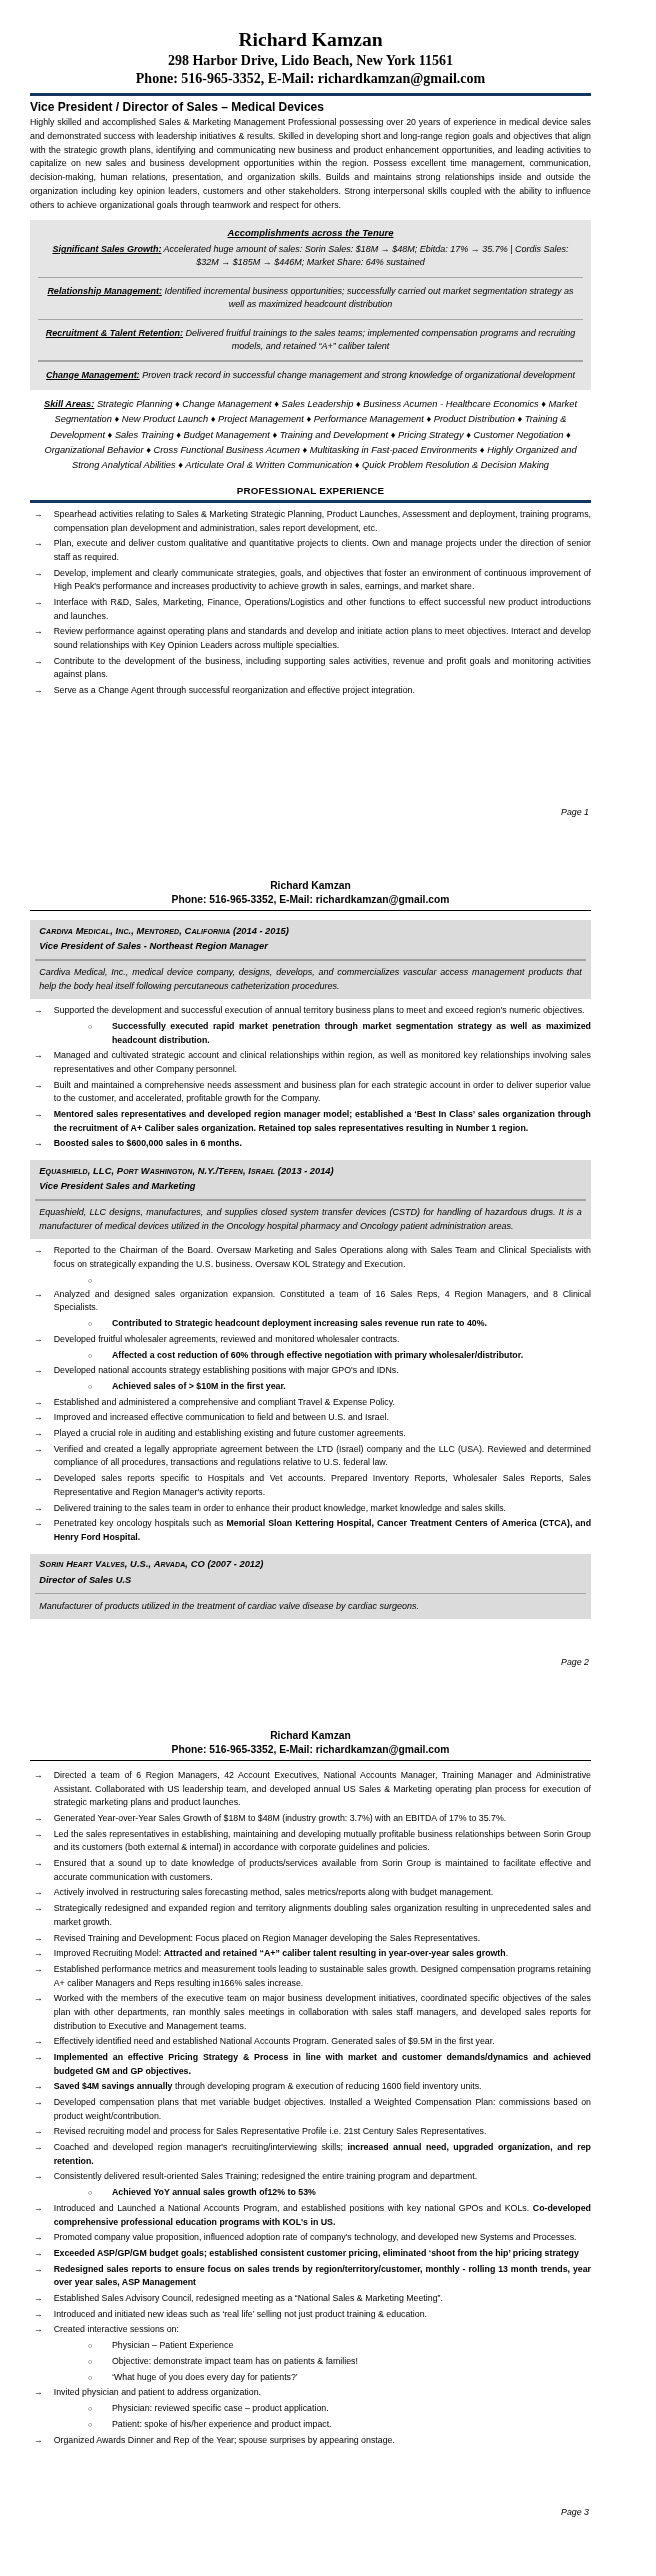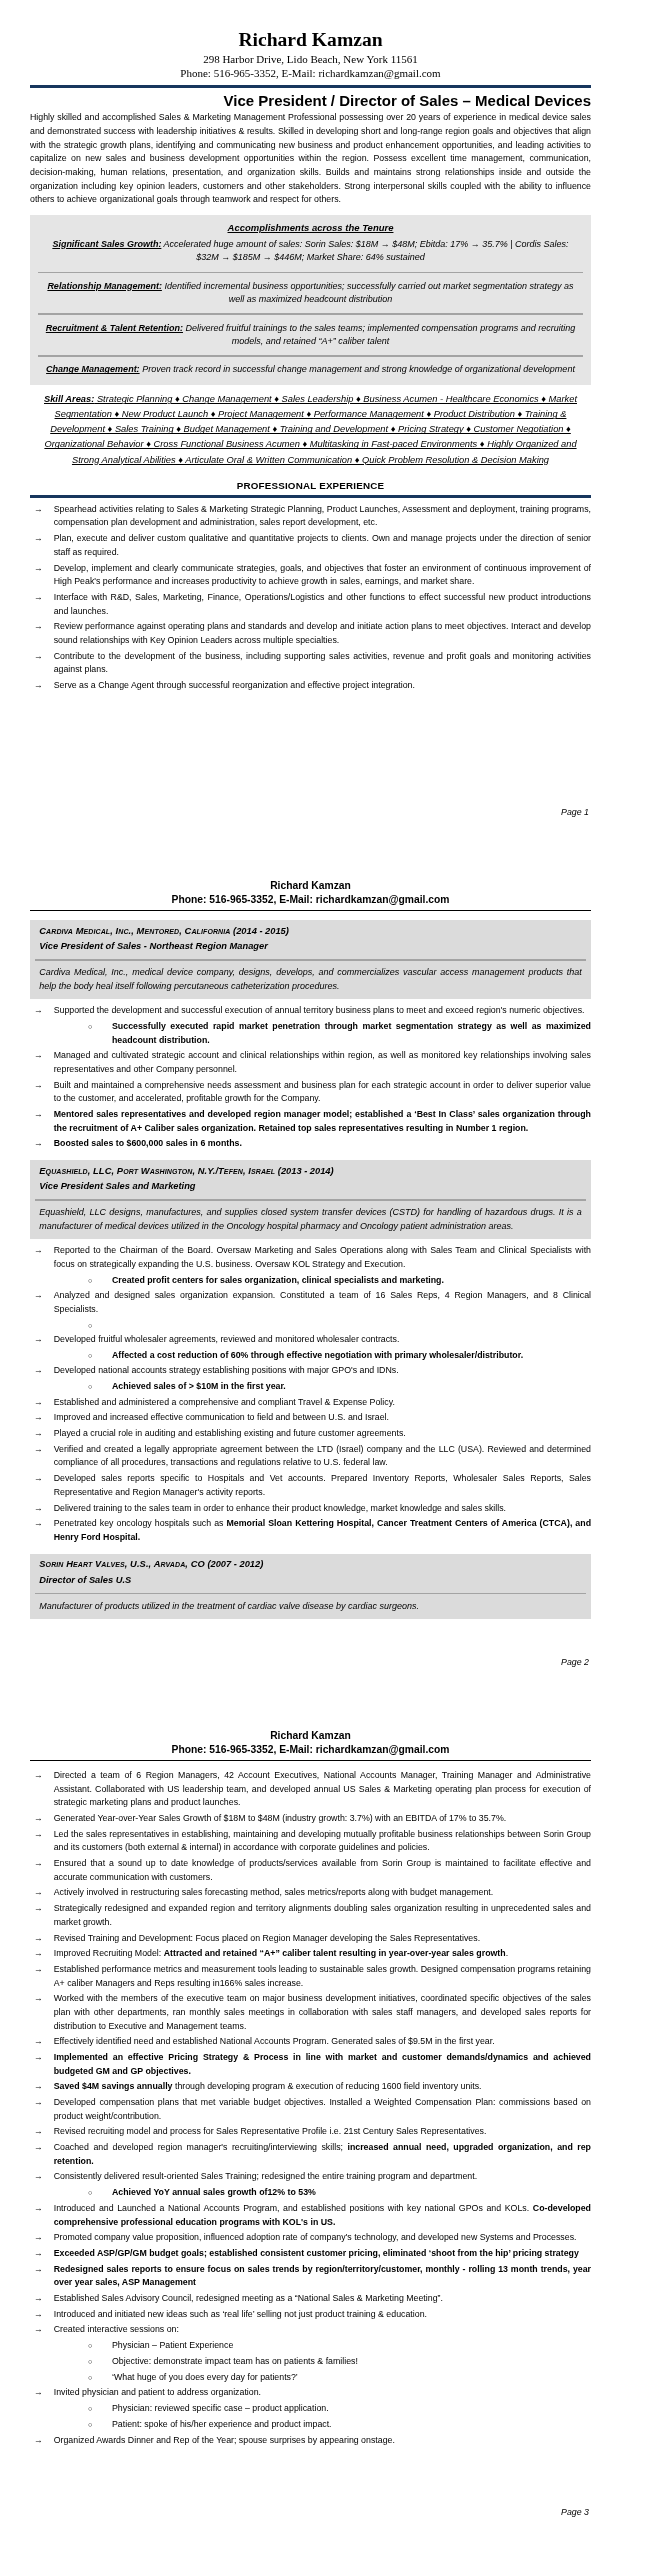--- a/index.html
+++ b/index.html
@@ -1,31 +1,31 @@
 <!DOCTYPE html>
 <html style="font-size:8.2px"><head>
 <meta charset="utf-8">
 <style>
   html,body{margin:0;padding:0;background:#ffffff;}
   body{font-family:"Liberation Sans",sans-serif;color:#000;width:657px;}
   .page{width:621px;min-height:850px;box-sizing:border-box;position:relative;background:#fff;padding:29px 30px 57px 30px;}
   
   .doc-name{font-family:"Liberation Serif",serif;font-weight:bold;font-size:19.6px;text-align:center;line-height:1.15;}
-  .doc-addr{font-family:"Liberation Serif",serif;font-weight:normal;font-size:11px;text-align:center;line-height:1.35;}
+  .doc-addr{font-family:"Liberation Serif",serif;font-weight:bold;font-size:14px;text-align:center;line-height:1.35;}
   .navy-rule{height:2.6px;background:#17365D;border:none;margin:4.1px 0 3.1px 0;}
   .thin-rule{height:1px;background:#000;border:none;margin:2.1px 0 8.2px 0;}
-  .doc-title{font-weight:bold;font-size:15px;text-align:right;margin:4.1px 0 2.1px 0;}
+  .doc-title{font-weight:bold;font-size:12px;text-align:left;margin:4.1px 0 2.1px 0;}
   .summary{font-size:8.8px;line-height:1.56;text-align:justify;}
   
   .accbox{background:#e5e5e5;margin:8.2px 0 5.2px 0;padding:5.2px 14.4px 8.2px 14.4px;text-align:center;font-style:italic;font-size:9px;line-height:1.5;}
   .acc-title{font-weight:bold;text-decoration:underline;font-size:9.5px;margin-bottom:3.1px;}
   .acc-divider{height:1.5px;background:#A3A3A3;margin:6.7px -6.2px;}
   .acc-label{font-weight:bold;text-decoration:underline;}
   
-  .skills{text-align:center;font-style:italic;font-size:9.3px;line-height:1.62;margin:7.2px 13.4px 3.1px 13.4px;text-decoration:underline;}
+  .skills{text-align:center;font-style:italic;font-size:9.3px;line-height:1.62;margin:7.2px 13.4px 3.1px 13.4px;}
   .skills-label{font-weight:bold;text-decoration:underline;}
   
   .sec-heading{text-align:center;font-weight:bold;font-size:9.8px;margin-top:12.4px;letter-spacing:0.2px;}
   
   .jobbox{background:#DBDBDB;padding:4.6px 9.3px 5.7px 9.3px;margin:9.3px 0 5.2px 0;font-size:9.3px;line-height:1.4;}
   .job-company{font-weight:bold;font-style:italic;}
   .caps{font-variant:small-caps;letter-spacing:0.1px;}
   .job-title{font-weight:bold;font-style:italic;margin-top:2.6px;}
   .job-divider{height:1.5px;background:#A3A3A3;margin:5.7px -4.1px;}
   .job-desc{font-style:italic;font-size:9px;text-align:justify;line-height:1.5;}
@@ -151,28 +151,28 @@
     <div class="job-divider"></div>
     <div class="job-desc">Equashield, LLC designs, manufactures, and supplies closed system transfer devices (CSTD) for handling of hazardous drugs. It is a manufacturer of medical devices utilized in the Oncology hospital pharmacy and Oncology patient administration areas.</div>
   </div>
   <div class="bullets">
       <div class="bullet lvl1">
         <span class="marker">→</span>
         <span class="btext"><span>Reported to the Chairman of the Board. Oversaw Marketing and Sales Operations along with Sales Team and Clinical Specialists with focus on strategically expanding the U.S. business. Oversaw KOL Strategy and Execution.</span></span>
       </div>
       <div class="bullet lvl2">
         <span class="marker">○</span>
-        <span class="btext"><span class="bold">Created profit centers for sales organization, clinical specialists and marketing.</span></span>
       </div>
       <div class="bullet lvl1">
         <span class="marker">→</span>
         <span class="btext"><span>Analyzed and designed sales organization expansion. Constituted a team of 16 Sales Reps, 4 Region Managers, and 8 Clinical Specialists.</span></span>
       </div>
       <div class="bullet lvl2">
         <span class="marker">○</span>
+        <span class="btext"><span class="bold">Contributed to Strategic headcount deployment increasing sales revenue run rate to 40%.</span></span>
       </div>
       <div class="bullet lvl1">
         <span class="marker">→</span>
         <span class="btext"><span>Developed fruitful wholesaler agreements, reviewed and monitored wholesaler contracts.</span></span>
       </div>
       <div class="bullet lvl2">
         <span class="marker">○</span>
         <span class="btext"><span class="bold">Affected a cost reduction of 60% through effective negotiation with primary wholesaler/distributor.</span></span>
       </div>
       <div class="bullet lvl1">

